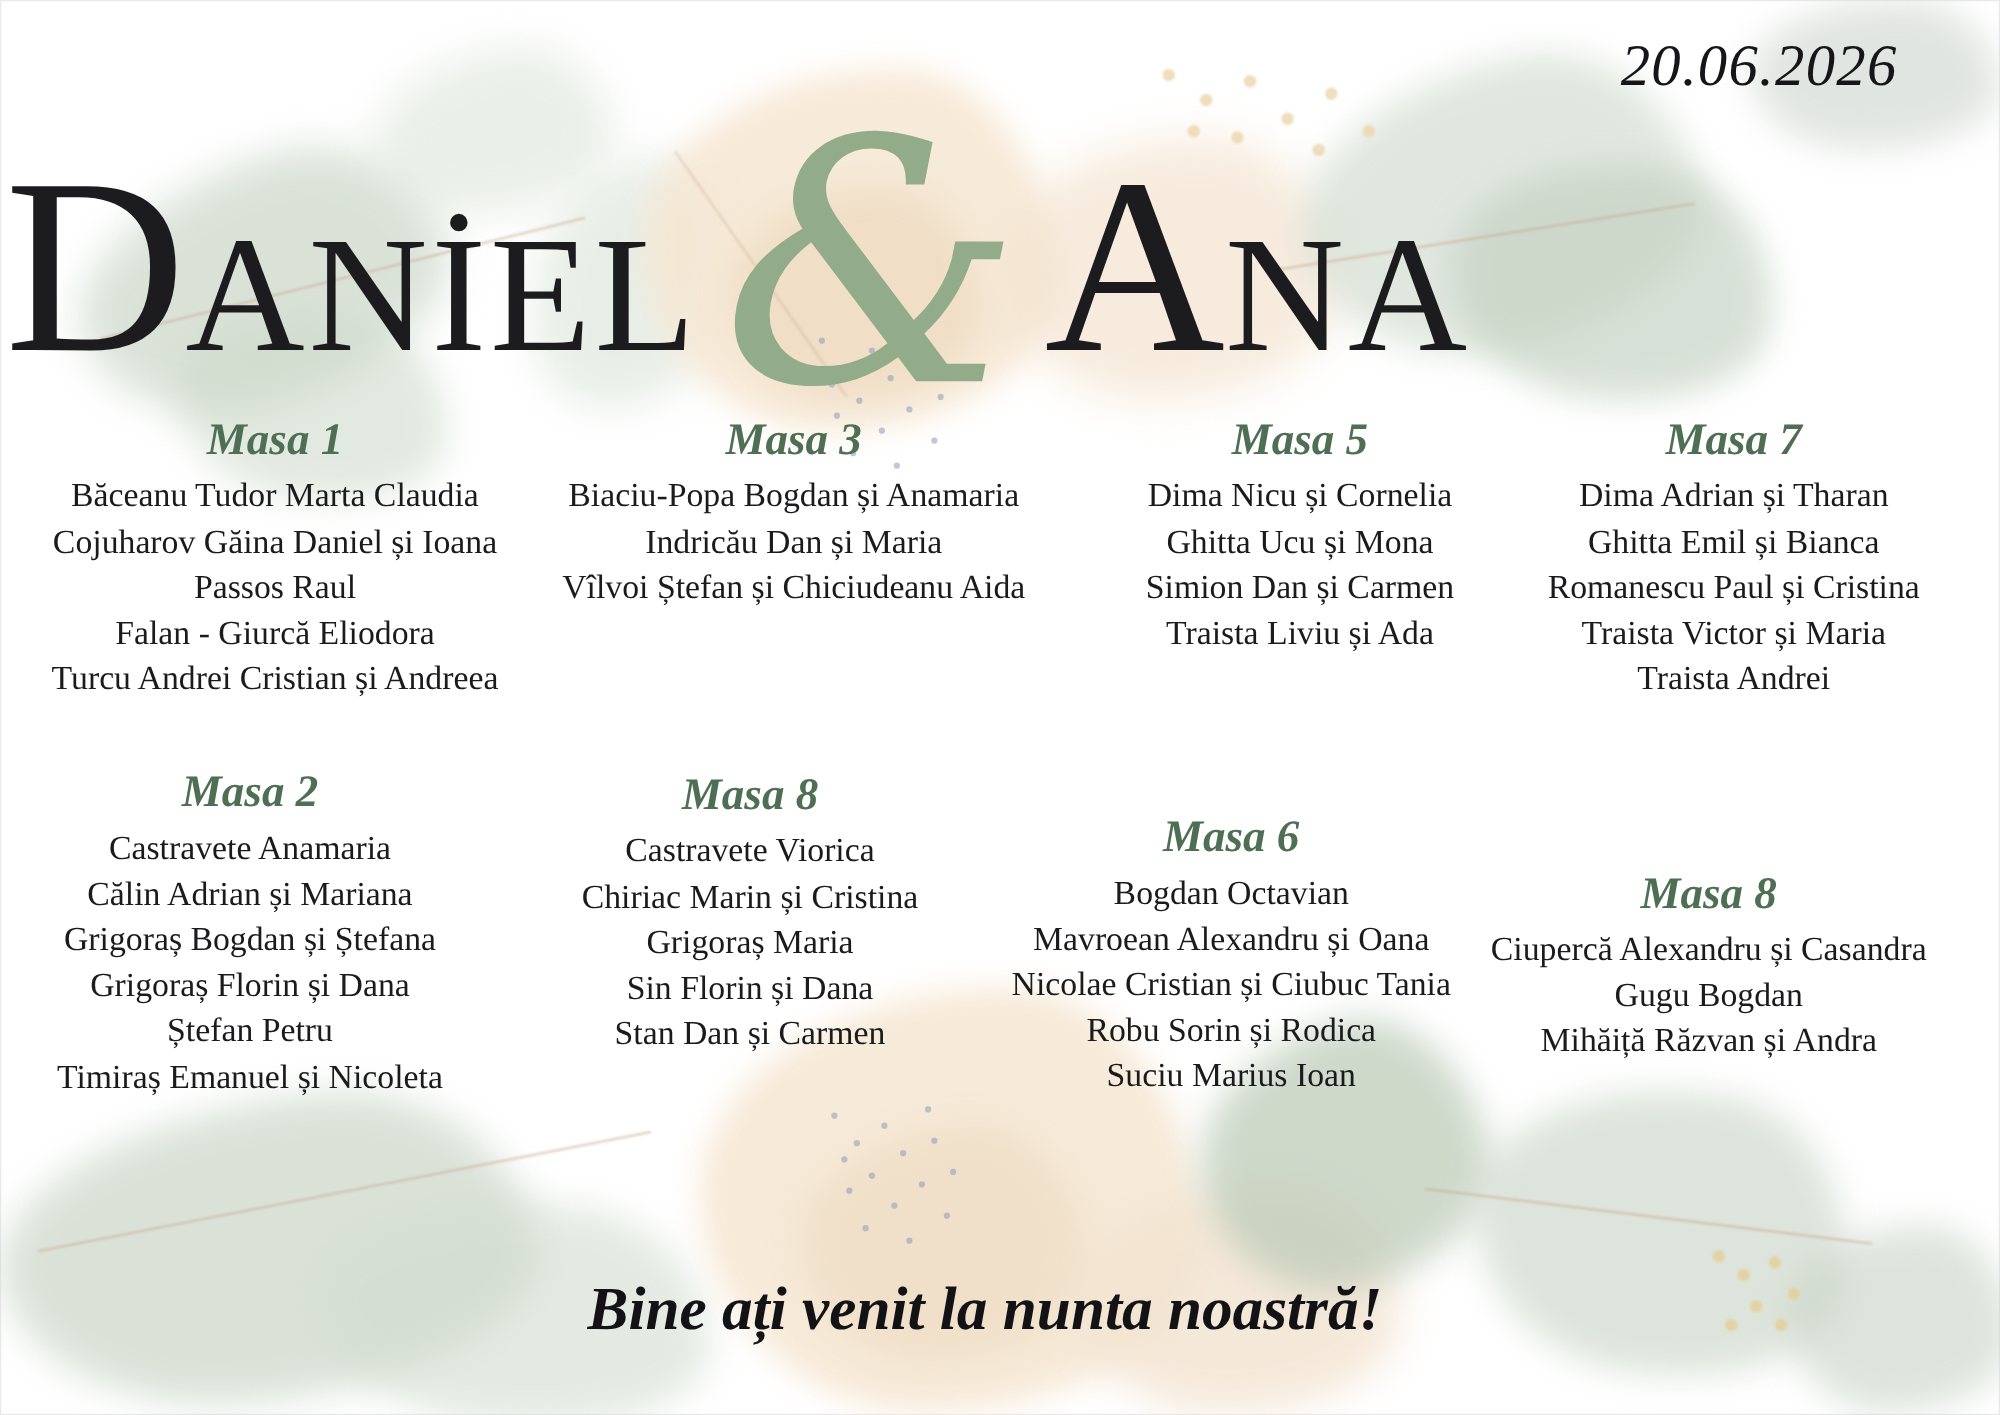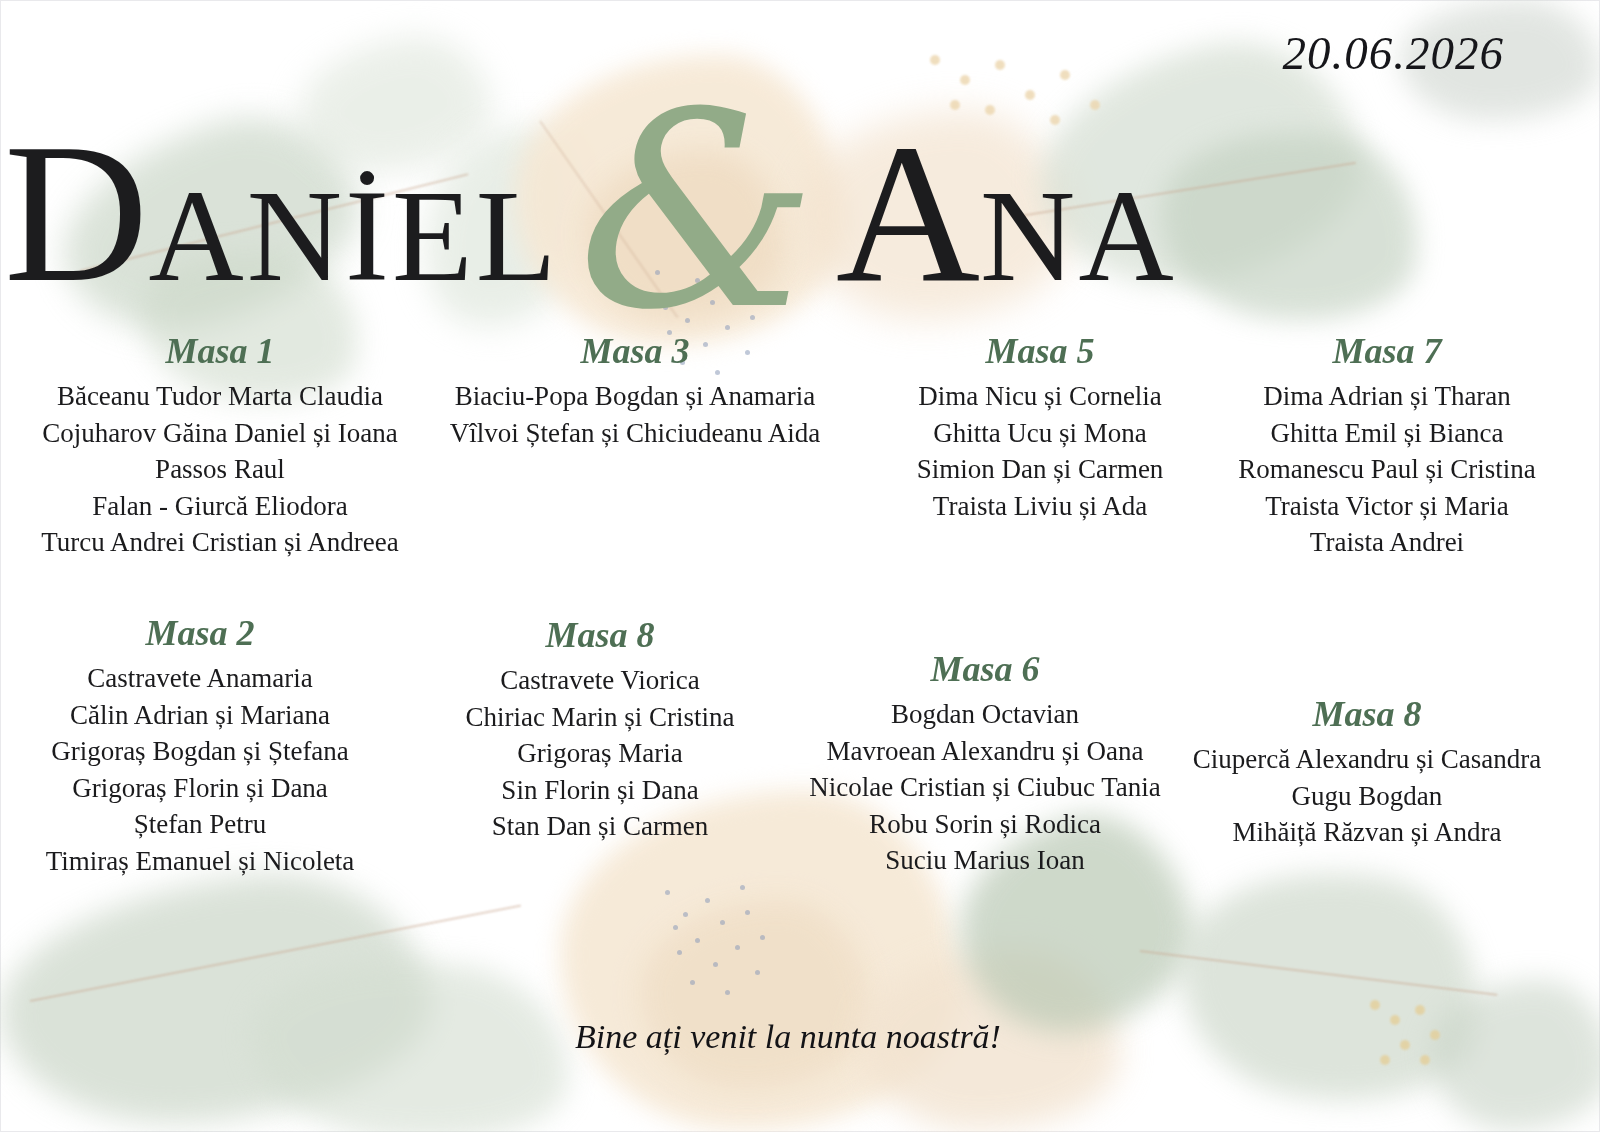--- a/index.html
+++ b/index.html
@@ -47,21 +47,21 @@
   .sp-top{left:655px;top:270px;}
   .sp-bottom{left:665px;top:890px;}
   .buds{position:absolute;width:10px;height:10px;border-radius:50%;filter:blur(1px);opacity:.8;}
   .buds-top{left:930px;top:55px;background:#ecd6ae;
     box-shadow:30px 20px #ecd6ae,65px 5px #ecd6ae,95px 35px #ecd6ae,130px 15px #ecd6ae,160px 45px #ecd6ae,
     55px 50px #ecd6ae,120px 60px #ecd6ae,20px 45px #ecd6ae;}
   .buds-br{left:1370px;top:1000px;background:#e4cf9a;
     box-shadow:20px 15px #e4cf9a,45px 5px #e4cf9a,60px 30px #e4cf9a,30px 40px #e4cf9a,10px 55px #e4cf9a,50px 55px #e4cf9a;}
   
   .date{
-    position:absolute;z-index:2;top:26px;right:96px;
+    position:absolute;z-index:2;top:26px;right:82px;
     font-style:italic;font-size:47px;color:#16161a;letter-spacing:1px;
   }
   .title-row{
     position:absolute;z-index:2;top:52px;left:4px;width:100%;
     white-space:nowrap;line-height:1;
   }
   .name-display{color:#1c1c1e;}
   .initial{font-size:200px;line-height:1;}
   .rest{font-size:132px;letter-spacing:3px;line-height:1;}
   .amp{
@@ -84,21 +84,21 @@
   .t1{left:220px;top:334px;}
   .t2{left:200px;top:616px;}
   .t3{left:635px;top:334px;}
   .t4{left:600px;top:618px;}
   .t5{left:1040px;top:334px;}
   .t6{left:985px;top:652px;}
   .t7{left:1387px;top:334px;}
   .t8{left:1367px;top:697px;}
   .welcome{
     position:absolute;z-index:2;left:788px;top:1018px;transform:translateX(-50%);
-    font-style:italic;font-weight:400;font-size:34px;color:#131316;white-space:nowrap;
+    font-style:italic;font-weight:700;font-size:49px;color:#131316;white-space:nowrap;
   }
 </style>
 </head>
 <body>
 
 <div class="page">
 
   <div class="bg">
     <i class="blob b1"></i>
     <i class="blob b2"></i>
@@ -149,20 +149,21 @@
         <div class="guest">Castravete Anamaria</div>
         <div class="guest">Călin Adrian și Mariana</div>
         <div class="guest">Grigoraș Bogdan și Ștefana</div>
         <div class="guest">Grigoraș Florin și Dana</div>
         <div class="guest">Ștefan Petru</div>
         <div class="guest">Timiraș Emanuel și Nicoleta</div>
       </section>
       <section class="table-block t3">
         <h3 class="table-title">Masa 3</h3>
         <div class="guest">Biaciu-Popa Bogdan și Anamaria</div>
+        <div class="guest">Indricău Dan și Maria</div>
         <div class="guest">Vîlvoi Ștefan și Chiciudeanu Aida</div>
       </section>
       <section class="table-block t4">
         <h3 class="table-title">Masa 8</h3>
         <div class="guest">Castravete Viorica</div>
         <div class="guest">Chiriac Marin și Cristina</div>
         <div class="guest">Grigoraș Maria</div>
         <div class="guest">Sin Florin și Dana</div>
         <div class="guest">Stan Dan și Carmen</div>
       </section>

